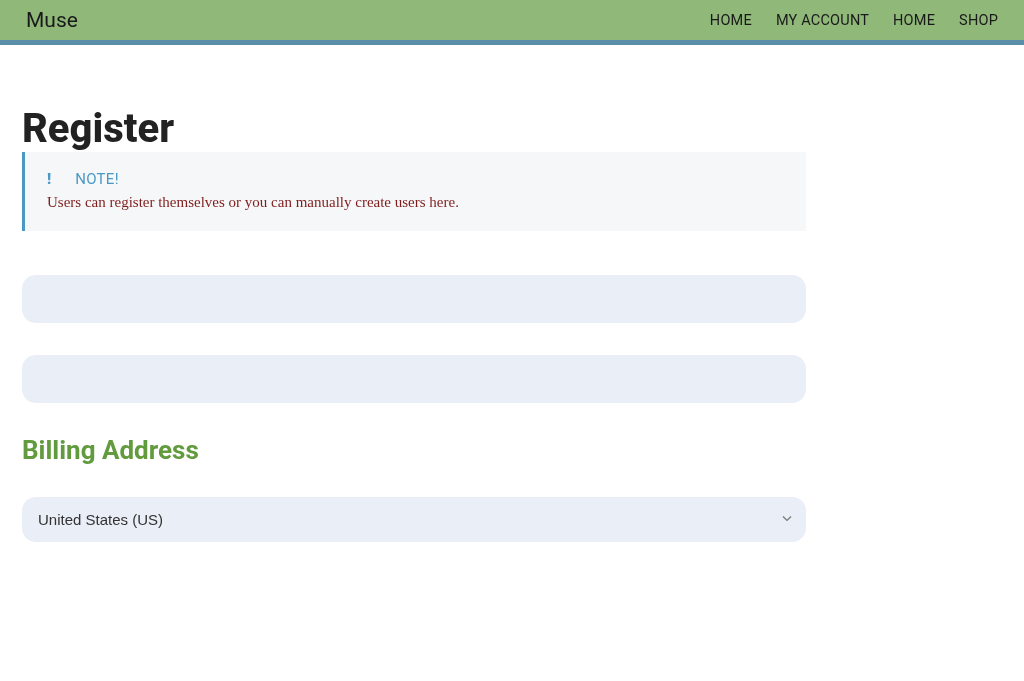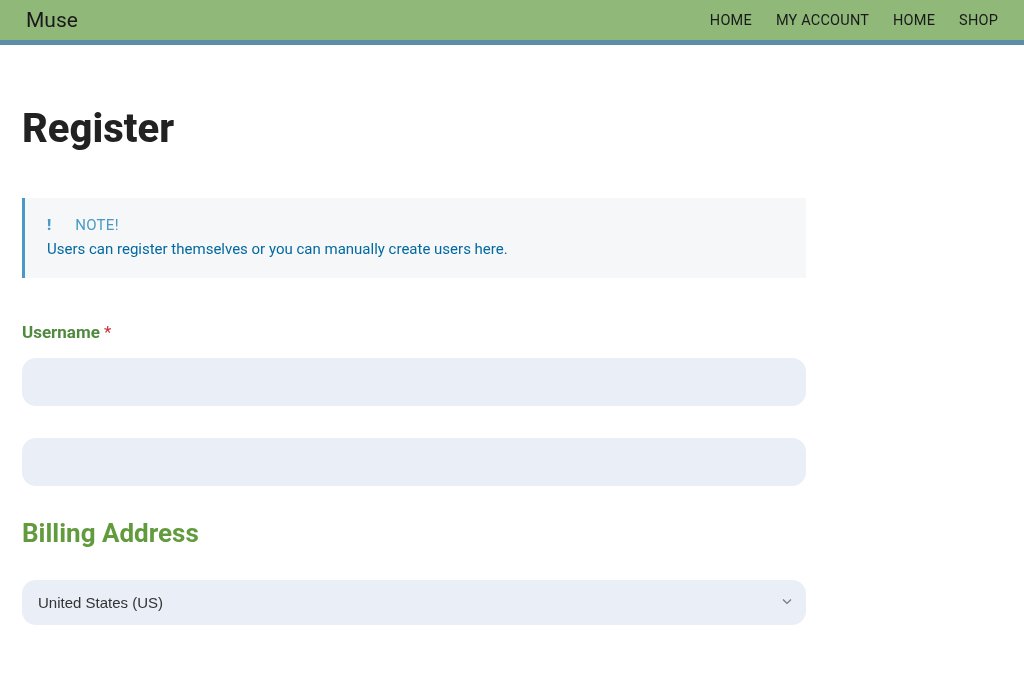--- a/index.html
+++ b/index.html
@@ -36,21 +36,20 @@
       cursor: pointer;
       letter-spacing: 0.2px;
     }
     .container {
       padding: 60px 22px 20px 22px;
     }
     .page-title {
       font-size: 40px;
       font-weight: 800;
       color: #222;
-      margin-bottom: 46px;
     }
     .note-box {
       background: #f6f7f8;
       border-left: 3px solid #4a99c5;
       padding: 18px 22px 20px 22px;
       margin-bottom: 44px;
       width: 784px;
     }
     .note-header {
       display: flex;
@@ -63,22 +62,23 @@
       font-weight: 900;
       font-size: 15px;
     }
     .note-title {
       color: #4a99c5;
       font-size: 15px;
       letter-spacing: 0.3px;
       margin-left: 12px;
     }
     .note-text {
-      color: #0369a1;
+      color: #7f1d1d;
       font-size: 15px;
+      font-family: Liberation Serif, serif;
     }
     .form-label {
       font-size: 17px;
       font-weight: 700;
       color: #508a3e;
       margin-bottom: 16px;
       display: block;
     }
     .required {
       color: #c93434;
@@ -147,23 +147,20 @@
   <h1 class="page-title">Register</h1>
 
   <div class="note-box">
     <div class="note-header">
       <span class="note-icon">!</span>
       <span class="note-title">NOTE!</span>
     </div>
     <div class="note-text">Users can register themselves or you can manually create users here.</div>
   </div>
 
-  <label class="form-label">
-    <span>Username </span><span class="required">*</span>
-  </label>
   <input class="form-input" type="text" value="" style="">
 
   <input class="form-input" type="text" value="" style="">
 
   <h2 class="section-title">Billing Address</h2>
 
   <div class="select-wrapper">
     <select class="form-select">
       <option>United States (US)</option>
     </select>

